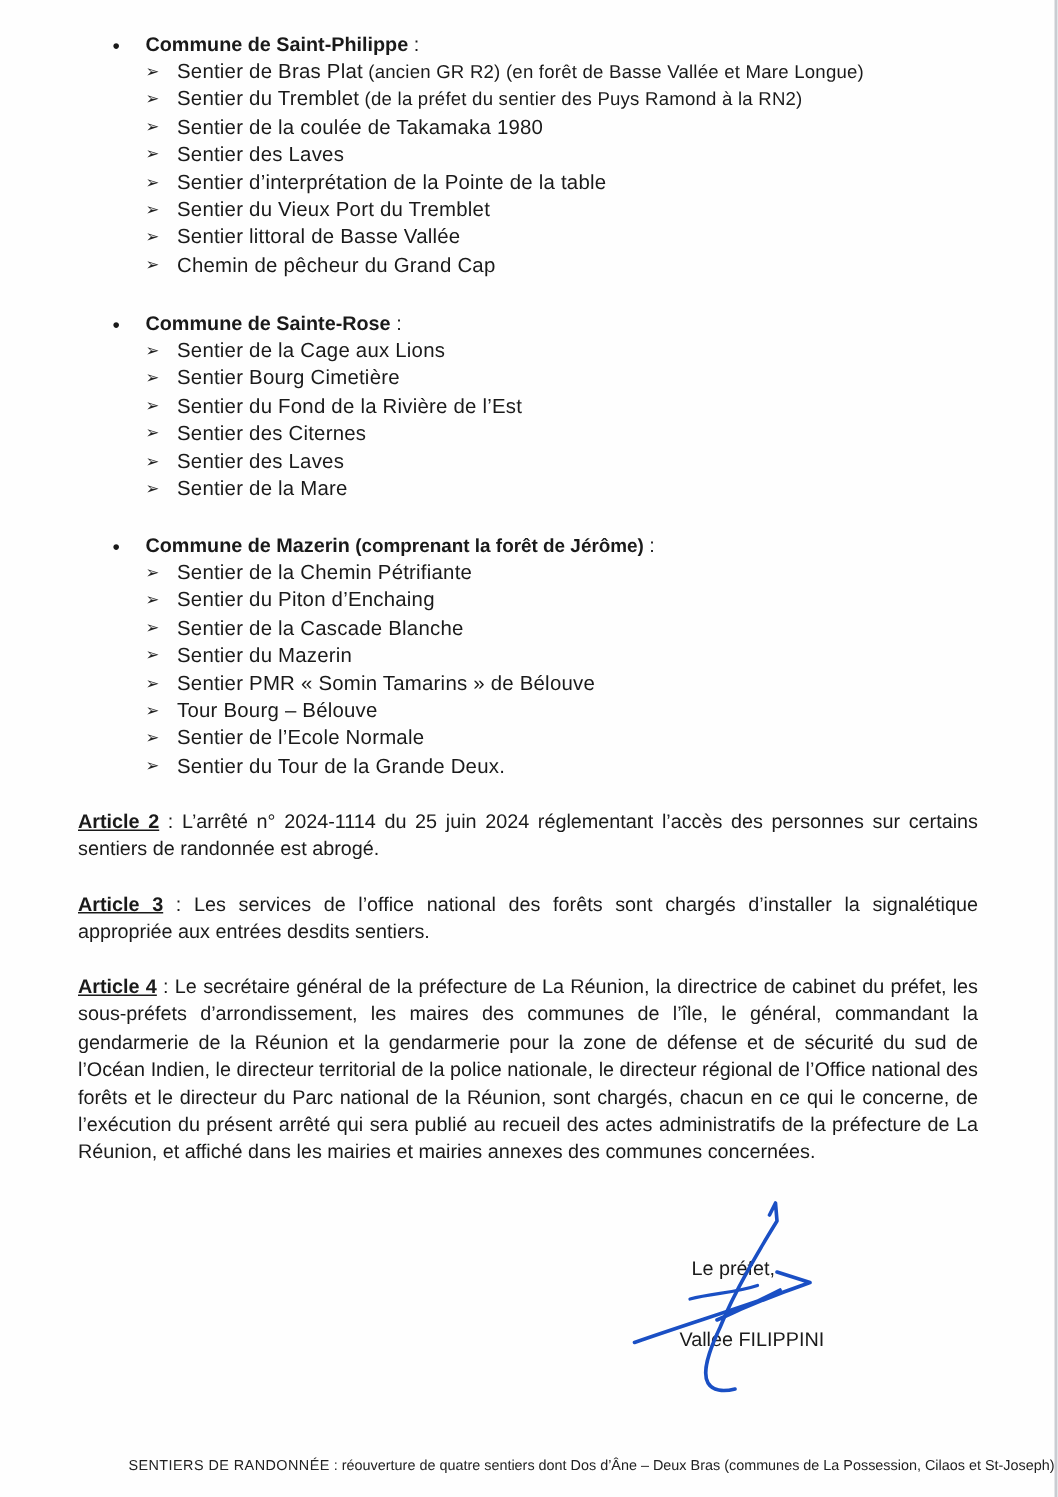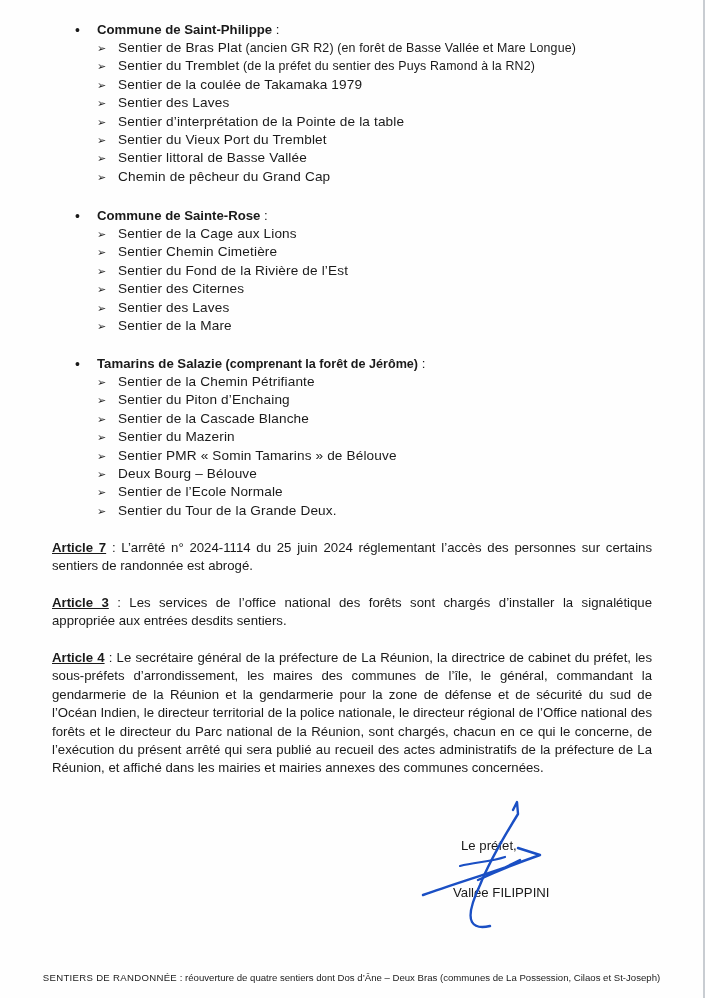--- a/index.html
+++ b/index.html
@@ -22,21 +22,21 @@
 
     .article { position: absolute; left: 52px; width: 600px; font-size: 13.2px; line-height: 18.4px; text-align: justify; color: #1a1a1a; }
     .article-label { font-weight: bold; text-decoration: underline; }
     .article p { margin: 0; }
 
     .signature-block { position: absolute; left: 459px; top: 838px; width: 160px; height: 80px; text-decoration: underline; }
     .sig-title { position: absolute; left: 2px; top: 0; font-size: 13.2px; }
     .sig-name { position: absolute; left: -6px; top: 47px; font-size: 13.2px; }
     .sig-stroke { position: absolute; left: 420px; top: 800px; width: 160px; height: 130px; pointer-events: none; }
 
-    .footer { position: absolute; left: 0; width: 703px; top: 972px; text-align: center; font-size: 9.6px; color: #222; }
+    .footer { position: absolute; left: 0; width: 703px; top: 972px; text-align: right; font-size: 9.6px; color: #222; }
     .footer-label { letter-spacing: 0.3px; }
   </style>
 </head>
 <body>
 
 <div class="page">
 
   <section class="commune" style="top:21px;">
     <div class="commune-head">
       <span class="bullet">•</span>
@@ -48,21 +48,21 @@
       <li class="trail">
           <span class="arrow">➢</span>
           <span class="trail-text"><span>Sentier de Bras Plat</span><span class="paren"> (ancien GR R2) (en forêt de Basse Vallée et Mare Longue)</span></span>
         </li>
       <li class="trail">
           <span class="arrow">➢</span>
           <span class="trail-text"><span>Sentier du Tremblet</span><span class="paren"> (de la préfet du sentier des Puys Ramond à la RN2)</span></span>
         </li>
       <li class="trail">
           <span class="arrow">➢</span>
-          <span class="trail-text"><span>Sentier de la coulée de Takamaka 1979</span></span>
+          <span class="trail-text"><span>Sentier de la coulée de Takamaka 1980</span></span>
         </li>
       <li class="trail">
           <span class="arrow">➢</span>
           <span class="trail-text"><span>Sentier des Laves</span></span>
         </li>
       <li class="trail">
           <span class="arrow">➢</span>
           <span class="trail-text"><span>Sentier d’interprétation de la Pointe de la table</span></span>
         </li>
       <li class="trail">
@@ -87,21 +87,21 @@
         <b>Commune de Sainte-Rose</b><span class="qual"></span><span> :</span>
       </span>
     </div>
     <ul class="trail-list">
       <li class="trail">
           <span class="arrow">➢</span>
           <span class="trail-text"><span>Sentier de la Cage aux Lions</span></span>
         </li>
       <li class="trail">
           <span class="arrow">➢</span>
-          <span class="trail-text"><span>Sentier Chemin Cimetière</span></span>
+          <span class="trail-text"><span>Sentier Bourg Cimetière</span></span>
         </li>
       <li class="trail">
           <span class="arrow">➢</span>
           <span class="trail-text"><span>Sentier du Fond de la Rivière de l’Est</span></span>
         </li>
       <li class="trail">
           <span class="arrow">➢</span>
           <span class="trail-text"><span>Sentier des Citernes</span></span>
         </li>
       <li class="trail">
@@ -112,21 +112,21 @@
           <span class="arrow">➢</span>
           <span class="trail-text"><span>Sentier de la Mare</span></span>
         </li>
     </ul>
   </section>
 
   <section class="commune" style="top:355px;">
     <div class="commune-head">
       <span class="bullet">•</span>
       <span class="commune-title">
-        <b>Tamarins de Salazie</b><span class="qual"> (comprenant la forêt de Jérôme)</span><span> :</span>
+        <b>Commune de Mazerin</b><span class="qual"> (comprenant la forêt de Jérôme)</span><span> :</span>
       </span>
     </div>
     <ul class="trail-list">
       <li class="trail">
           <span class="arrow">➢</span>
           <span class="trail-text"><span>Sentier de la Chemin Pétrifiante</span></span>
         </li>
       <li class="trail">
           <span class="arrow">➢</span>
           <span class="trail-text"><span>Sentier du Piton d’Enchaing</span></span>
@@ -138,35 +138,35 @@
       <li class="trail">
           <span class="arrow">➢</span>
           <span class="trail-text"><span>Sentier du Mazerin</span></span>
         </li>
       <li class="trail">
           <span class="arrow">➢</span>
           <span class="trail-text"><span>Sentier PMR « Somin Tamarins » de Bélouve</span></span>
         </li>
       <li class="trail">
           <span class="arrow">➢</span>
-          <span class="trail-text"><span>Deux Bourg – Bélouve</span></span>
+          <span class="trail-text"><span>Tour Bourg – Bélouve</span></span>
         </li>
       <li class="trail">
           <span class="arrow">➢</span>
           <span class="trail-text"><span>Sentier de l’Ecole Normale</span></span>
         </li>
       <li class="trail">
           <span class="arrow">➢</span>
           <span class="trail-text"><span>Sentier du Tour de la Grande Deux.</span></span>
         </li>
     </ul>
   </section>
 
   <div class="article" style="top:539px;">
-    <p><span class="article-label">Article 7</span><span> : </span><span>L’arrêté n° 2024-1114 du 25 juin 2024 réglementant l’accès des personnes sur certains sentiers de randonnée est abrogé.</span></p>
+    <p><span class="article-label">Article 2</span><span> : </span><span>L’arrêté n° 2024-1114 du 25 juin 2024 réglementant l’accès des personnes sur certains sentiers de randonnée est abrogé.</span></p>
   </div>
 
   <div class="article" style="top:594px;">
     <p><span class="article-label">Article 3</span><span> : </span><span>Les services de l’office national des forêts sont chargés d’installer la signalétique appropriée aux entrées desdits sentiers.</span></p>
   </div>
 
   <div class="article" style="top:649px;">
     <p><span class="article-label">Article 4</span><span> : </span><span>Le secrétaire général de la préfecture de La Réunion, la directrice de cabinet du préfet, les sous-préfets d’arrondissement, les maires des communes de l’île, le général, commandant la gendarmerie de la Réunion et la gendarmerie pour la zone de défense et de sécurité du sud de l’Océan Indien, le directeur territorial de la police nationale, le directeur régional de l’Office national des forêts et le directeur du Parc national de la Réunion, sont chargés, chacun en ce qui le concerne, de l’exécution du présent arrêté qui sera publié au recueil des actes administratifs de la préfecture de La Réunion, et affiché dans les mairies et mairies annexes des communes concernées.</span></p>
   </div>
 

